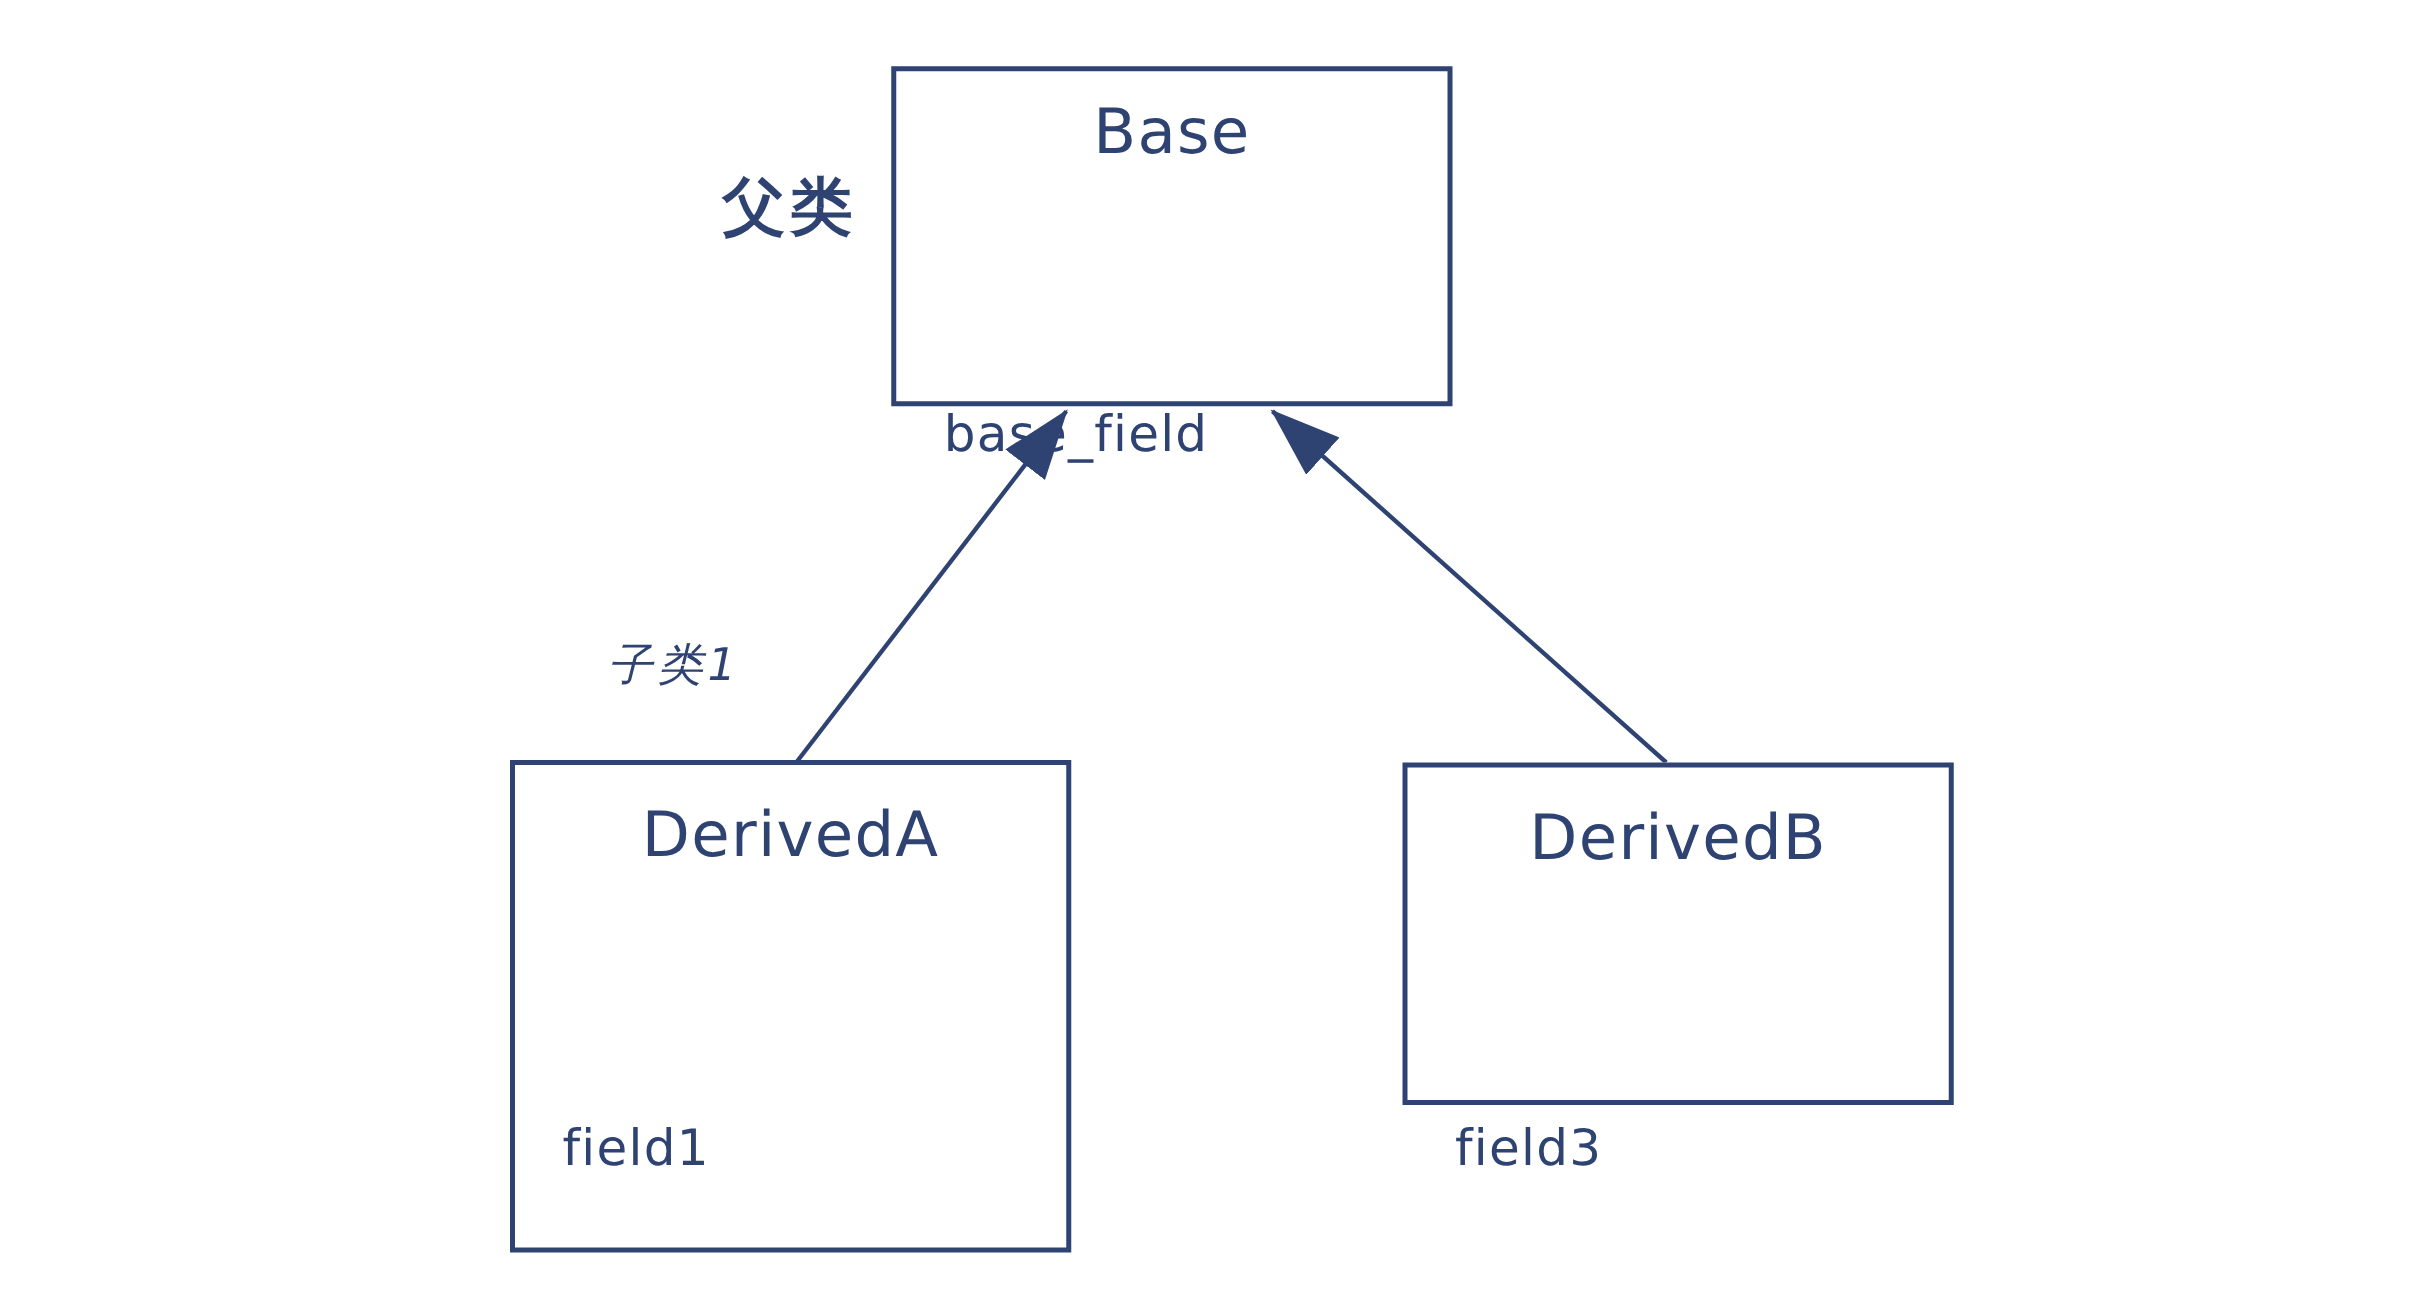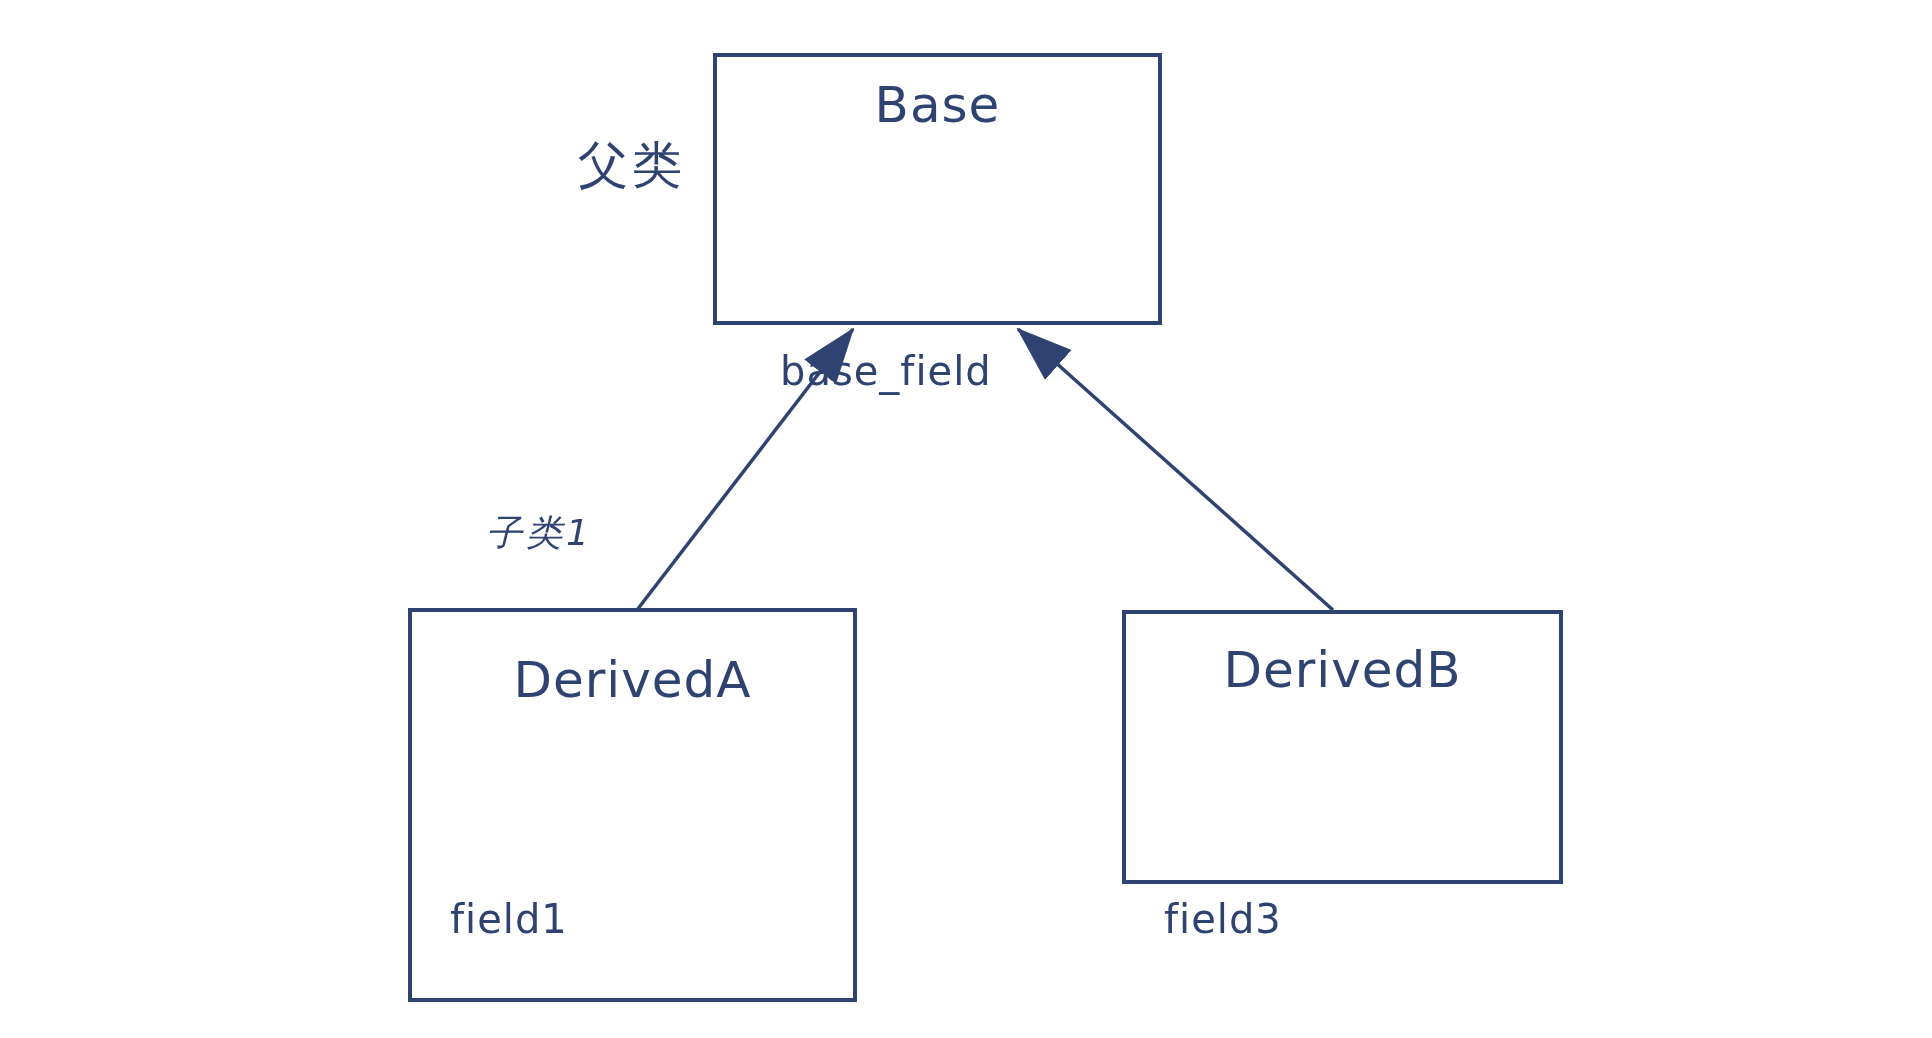--- a/index.html
+++ b/index.html
@@ -39,43 +39,43 @@
 
   .class-title {
     position: absolute;
     left: 0; right: 0;
     text-align: center;
     font-size: 50px;
     line-height: 56px;
     letter-spacing: 1px;
   }
   .box-base .class-title     { top: 20px; }
-  .box-deriveda .class-title { top: 28px; margin-top: 12px; }
+  .box-deriveda .class-title { top: 28px; }
   .box-derivedb .class-title { top: 28px; }
 
   .members {
     position: absolute;
     left: 38px;
     font-size: 40px;
     line-height: 62px;
     letter-spacing: 1px;
     white-space: pre;
   }
-  .box-base .members     { top: 159px; margin-left: 25px; }
+  .box-base .members     { top: 136px; }
   .box-deriveda .members { top: 152px; }
   .box-derivedb .members { top: 150px; }
 
   .side-label {
     position: absolute;
     font-size: 50px;
     line-height: 58px;
     letter-spacing: 4px;
     color: var(--ink);
   }
-  .label-parent { left: 578px;  top: 136px; }
+  .label-parent { left: 578px;  top: 136px; font-weight: bold; }
   .label-child1 { left: 486px;  top: 504px; font-size: 36px; font-style: italic; }
   .label-child2 { left: 1366px; top: 504px; font-size: 48px; }
 </style>
 </head>
 <body>
 
 <div class="canvas">
 
   <svg class="arrow-layer" viewBox="0 0 1932 1038" xmlns="http://www.w3.org/2000/svg">
     <defs>

